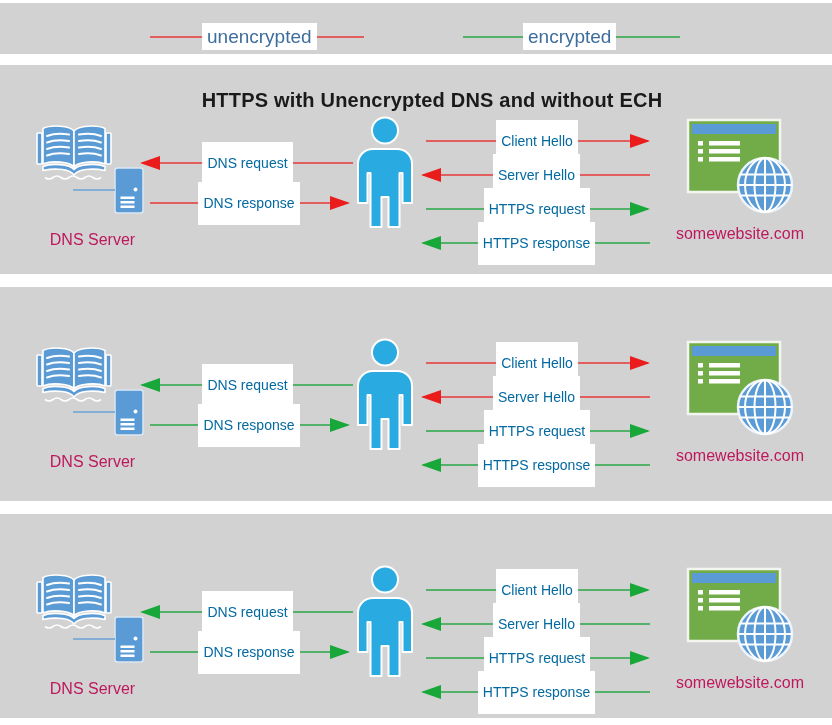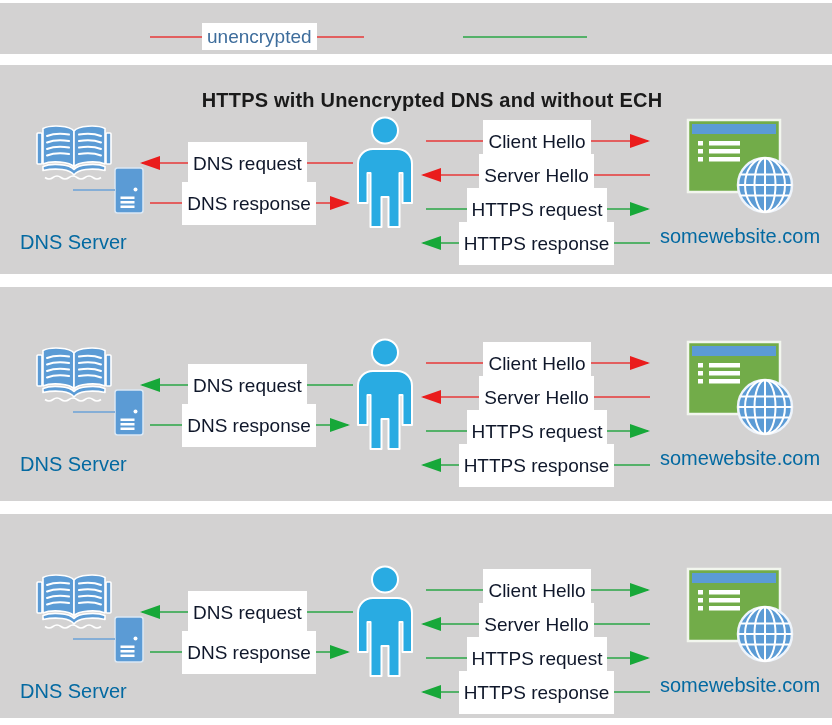--- a/index.html
+++ b/index.html
@@ -23,55 +23,56 @@
   }
   .panel{
     position:absolute;left:0;width:832px;background:#d3d2d2;
   }
   .panel-title{
     position:absolute;left:0;top:8px;width:100%;margin:16px;text-align:center;
     font-size:20px;font-weight:bold;color:#1a1a1a;letter-spacing:0.2px;
   }
   .abs{position:absolute;}
   .caption{
-    position:absolute;color:#0369a1;font-size:20px;text-align:left;white-space:nowrap;
+    position:absolute;color:#be185d;font-size:16px;text-align:center;white-space:nowrap;
   }
   .connector{
     position:absolute;height:2px;background:#85aed6;
   }
   .arrow-row{
     position:absolute;height:30px;display:flex;align-items:center;justify-content:center;
   }
   .arrow-row .line{
     position:absolute;left:2px;right:2px;top:14px;height:2px;background:var(--line);
   }
   .arrow-row .head{
     position:absolute;top:8px;width:0;height:0;
     border-top:7px solid transparent;border-bottom:7px solid transparent;
   }
   .arrow-row.dir-left .head{left:0;border-right:20px solid var(--head);}
   .arrow-row.dir-right .head{right:0;border-left:20px solid var(--head);}
   .arrow-label{
-    position:relative;background:#ffffff;color:#0f172a;font-size:19px;line-height:27px;
+    position:relative;background:#ffffff;color:#0369a1;font-size:14px;line-height:27px;
     padding:8px 5px;white-space:nowrap;z-index:1;
   }
   .arrow-row[data-enc="unencrypted"]{--line:#e25f5f;--head:#ea1c1c;}
   .arrow-row[data-enc="encrypted"]{--line:#54b169;--head:#17a839;}
 </style>
 </head>
 <body>
 
 <div class="legend-bar">
   <div class="legend-item" style="left:150px;">
     <span class="leg-line red" style="width:52px;"></span>
     <span class="leg-label">unencrypted</span>
     <span class="leg-line red" style="width:47px;"></span>
   </div>
   <div class="legend-item" style="left:463px;">
     <span class="leg-line green" style="width:60px;"></span>
+    <span class="leg-label">encrypted</span>
     <span class="leg-line green" style="width:64px;"></span>
   </div>
 </div>
 
 <section class="panel" style="top:65px;height:209px;">
   <h2 class="panel-title">HTTPS with Unencrypted DNS and without ECH</h2>
 
   <svg class="abs" style="left:36px;top:57px;" width="76" height="60" viewBox="0 0 76 60">
     <g fill="#5b9bd5" stroke="#ffffff" stroke-width="1.6" stroke-linejoin="round">
       <rect x="1" y="11" width="5" height="31" rx="1"></rect>

